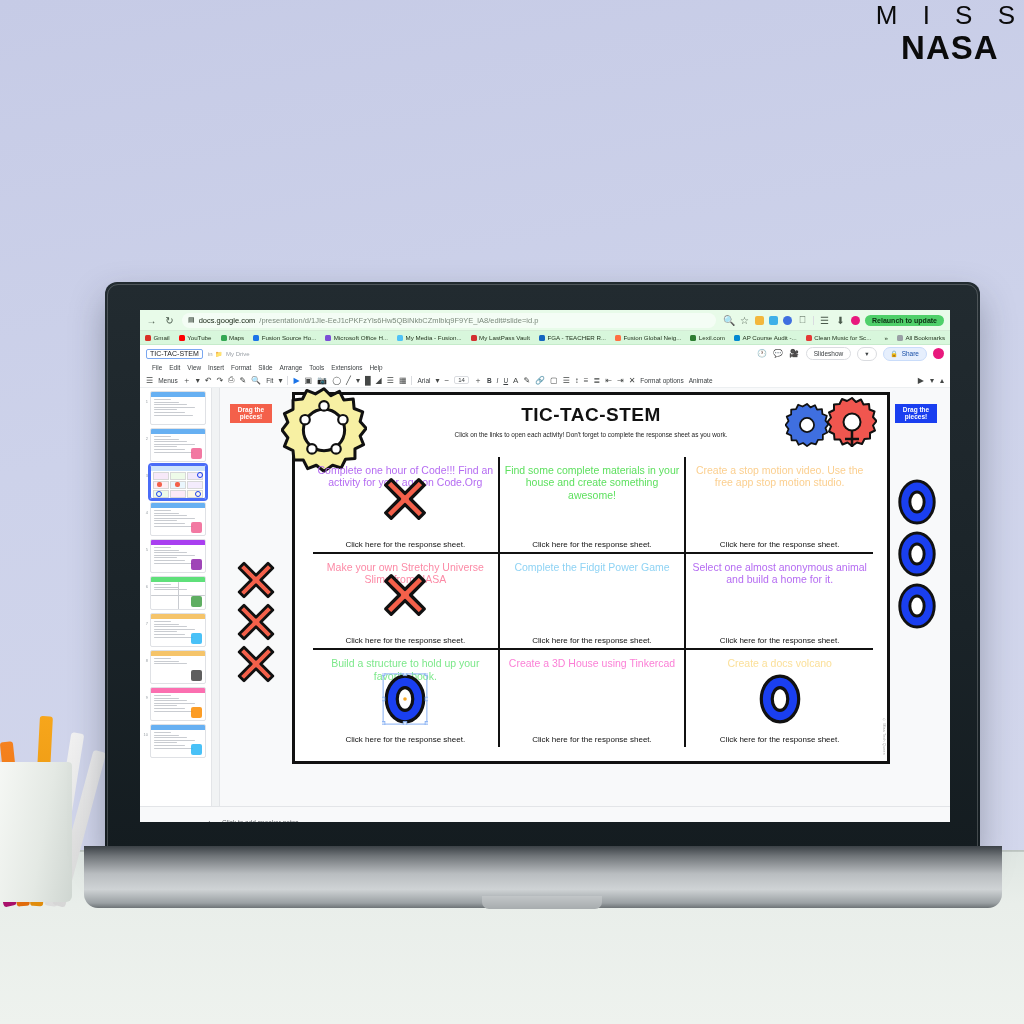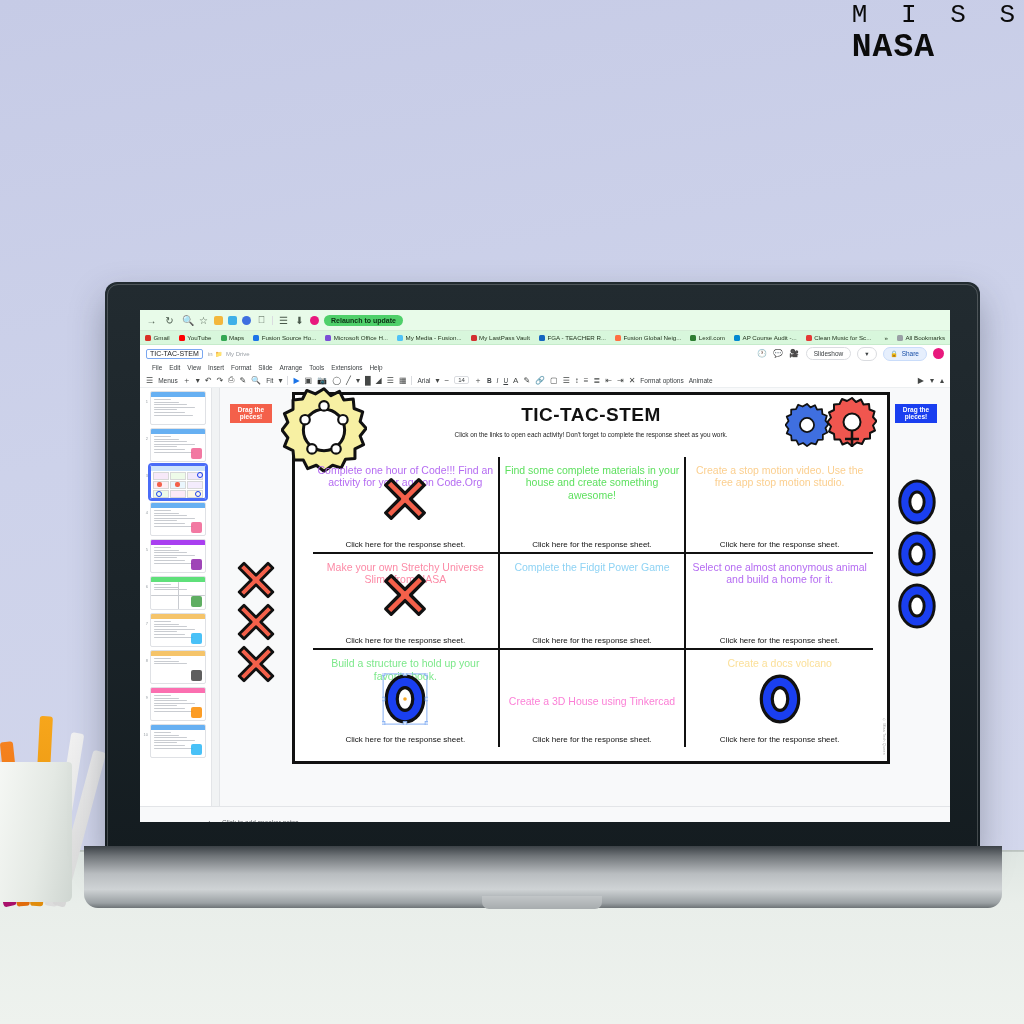--- a/index.html
+++ b/index.html
@@ -21,23 +21,22 @@
     background: linear-gradient(180deg,#dfe6e2 0%, #e9eeea 30%, #eef2ee 100%);
   }
   .desk-edge {
     position:absolute; left:0; top:850px; width:1024px; height:5px;
     background: linear-gradient(180deg,#b9c1bd,#d8dedb);
   }
 
   
   .logo {
     position: absolute; right: 0px; top: 2px;
-    text-align: left; line-height: 1;
+    text-align: center; line-height: 1;
     color: #0b0b0b;
-    font-family: Liberation Mono, monospace;
   }
   .logo .l1 { font-size: 26px; letter-spacing: 9px; font-weight: 400; }
   .logo .l2 { font-size: 33px; letter-spacing: 1px; font-weight: 800; margin-top: 4px;}
   .logo .l3 { font-size: 33px; letter-spacing: 1px; font-weight: 800; margin-top: 3px;}
 
   
   .cup {
     position:absolute; left:-6px; top:762px; width:78px; height:140px;
     background: linear-gradient(100deg,#f7f9f6,#e4e9e4 60%,#cfd6d1);
     border-radius: 4px 4px 6px 6px;
@@ -249,20 +248,25 @@
   <div class="laptop-lid"></div>
   <div class="laptop-keys"></div>
   <div class="laptop-base"></div>
   <div class="laptop-notch"></div>
 
   <div class="laptop-screen">
 
     <div class="omnibar">
       <span class="omni-ico">→</span>
       <span class="omni-ico">↻</span>
+      <div class="urlbox">
+        <span style="font-size:7px;">▤</span>
+        <span class="url-dark">docs.google.com</span>
+          <span class="url-grey">/presentation/d/1JIe-EeJ1cPKFzYls6Hw5QBiNkbCZmlblq9F9YE_lA8/edit#slide=id.p</span>
+      </div>
       <div class="omni-right">
         <span class="omni-ico">🔍</span>
         <span class="omni-ico">☆</span>
         <span class="ext-dot" style="background:#f3b73c"></span>
         <span class="ext-dot" style="background:#3fb0e8"></span>
         <span class="ext-dot" style="background:#3f6fe0;border-radius:50%"></span>
         <span class="omni-ico">⎕</span>
         <span class="tb-sep"></span>
         <span class="omni-ico">☰</span>
         <span class="omni-ico">⬇</span>
@@ -698,21 +702,21 @@
                         <rect x="-2" y="53" width="8" height="8"></rect>
                         <rect x="94" y="53" width="8" height="8"></rect>
                         <rect x="-2" y="106" width="8" height="8"></rect>
                         <rect x="46" y="106" width="8" height="8"></rect>
                         <rect x="94" y="106" width="8" height="8"></rect>
                       </g>
                       <circle cx="50" cy="57" r="4" fill="#f5a623"></circle>
                     </svg></div>
                 </div>
                 <div class="cell">
-                  <div class="cell-task" style="color: rgb(251, 127, 214); margin-top: 38px;">Create a 3D House using Tinkercad</div>
+                  <div class="cell-task" style="color: rgb(251, 127, 214);">Create a 3D House using Tinkercad</div>
                   <div class="cell-link">Click here for the response sheet.</div>
                 </div>
                 <div class="cell">
                   <div class="cell-task" style="color: rgb(251, 224, 154);">Create a docs volcano</div>
                   <div class="cell-link">Click here for the response sheet.</div>
                   <div style="position: absolute; left: 50%; top: 52%; transform: translate(-50%, -50%);"><svg width="46" height="52" viewBox="0 0 100 114">
                       <ellipse cx="50" cy="57" rx="41" ry="50" fill="#1a3ff0" stroke="#111" stroke-width="7"></ellipse>
                       <ellipse cx="50" cy="57" rx="17" ry="25" fill="#fff" stroke="#111" stroke-width="7"></ellipse>
                     </svg></div>
                 </div>

